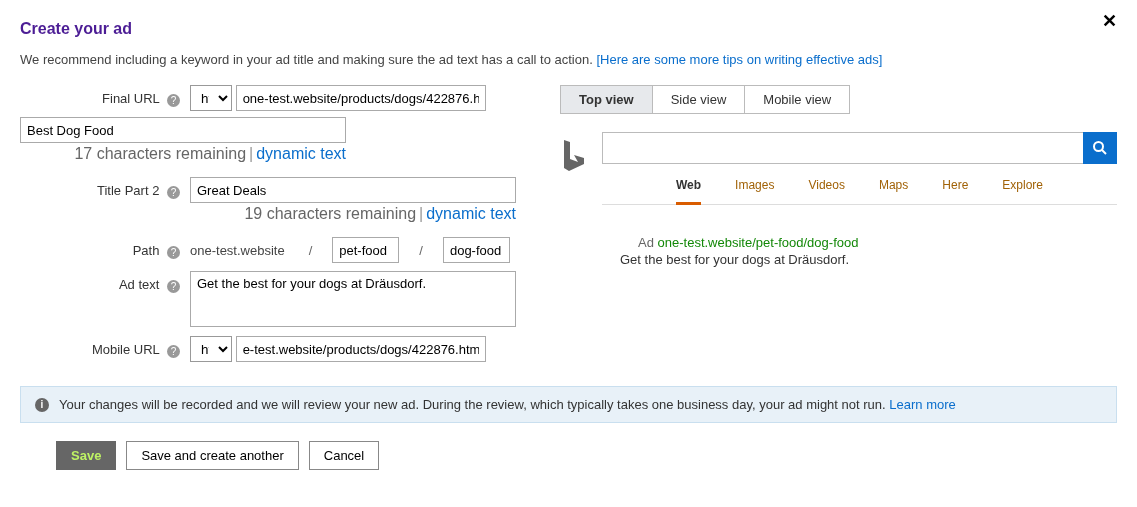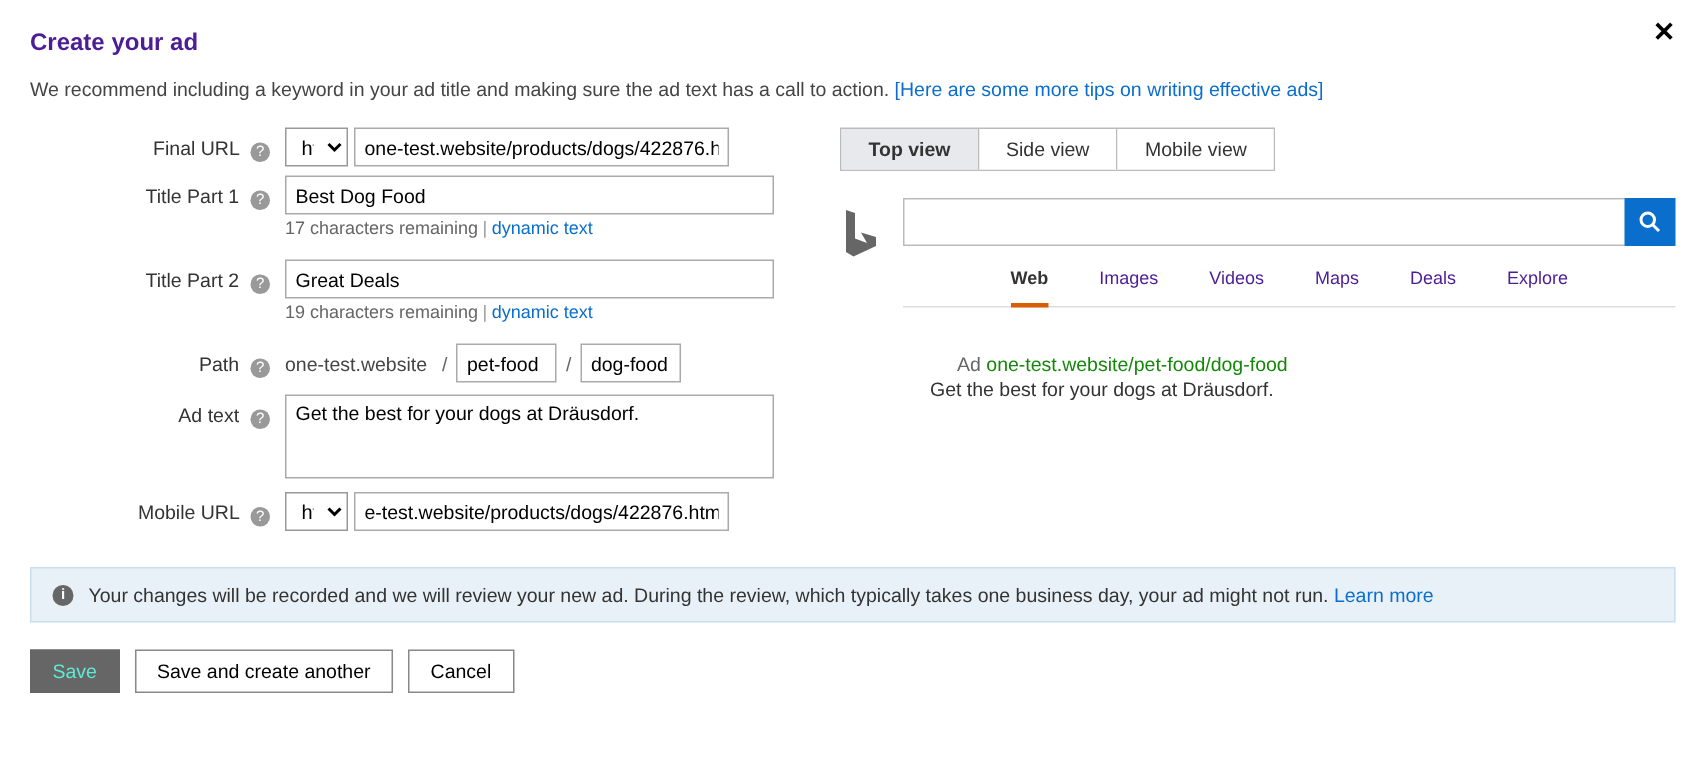--- a/index.html
+++ b/index.html
@@ -49,27 +49,27 @@
   input.text, textarea.text {
     border: 1px solid #aaa; background: #fff;
     font-family: inherit; font-size: 13px;
     padding: 4px 6px; height: 26px;
   }
   .url-field { width: 250px; }
   .wide-field { width: 326px; }
   textarea.text { height: 56px; resize: none; width: 326px; }
 
   .counter {
-    font-size: 12px; color: #666;
+    text-align: right; font-size: 16px; color: #666;
     width: 326px; margin-top: 2px; margin-bottom: 8px;
   }
   .counter a { color: #0A6ECC; text-decoration: none; }
   .counter .sep { color: #999; padding: 0 3px; }
 
-  .path-row { display: flex; align-items: center; gap: 6px; }
+  .path-row { display: flex; align-items: center; gap: 20px; }
   .path-domain { color: #444; padding-right: 4px; }
   .path-slash { color: #666; }
   .path-input { width: 67px; }
 
   
   .view-tabs {
     display: flex; border: 1px solid #bbb; width: fit-content;
     margin-bottom: 18px;
     align-items: flex-end;
   }
@@ -88,21 +88,21 @@
   .search-input {
     flex: 1; height: 32px; border: 1px solid #bbb; border-right: none;
     padding: 0 8px;
   }
   .search-btn {
     width: 34px; height: 32px; background: #0A6ECC;
     display: flex; align-items: center; justify-content: center;
     cursor: pointer; color: #fff;
   }
   .serp-tabs { display: flex; gap: 34px; border-bottom: 1px solid #ddd; padding-bottom:0; margin-bottom: 30px; justify-content: center; }
-  .serp-tab { font-size: 12px; color: #4c1d95; cursor: pointer; padding-bottom: 10px; }
+  .serp-tab { font-size: 12px; color: #a16207; cursor: pointer; padding-bottom: 10px; }
   .serp-tab.active {
     color: #333; font-weight: 600; border-bottom: 3px solid #d95c00;
     margin-bottom: -1px;
   }
 
   .ad-preview { margin-left: 0px; padding-left: 60px; }
   .ad-title { color: #0A6ECC; font-size: 17px; margin-bottom: 2px; }
   .ad-url-line { font-size: 13px; margin-bottom: 2px; }
   .ad-url-line .ad-label { color: #666; margin-left: 18px; }
   .ad-url-line .ad-url { color: #138808; }
@@ -119,21 +119,21 @@
     background: #666; color: #fff; font-size: 10px; font-weight: bold;
     line-height: 14px; text-align: center;
   }
   .notice a { color: #0A6ECC; text-decoration: none; }
 
   .actions { display: flex; gap: 10px; }
   .btn {
     padding: 6px 14px; font-size: 13px; cursor: pointer;
     border: 1px solid #888; background: #fff;
   }
-  .btn.primary { background: #666; color: #5eead4; border-color: #666; font-weight: 400; }
+  .btn.primary { background: #666; color: #bef264; border-color: #666; font-weight: 700; margin-left: 36px; }
 </style>
 </head>
 <body>
 
 <div class="dialog">
   <div class="close-x">✕</div>
 
   <h2>Create your ad</h2>
 
   <div class="intro">
@@ -149,24 +149,20 @@
           <span>Final URL</span>
           <span class="help-icon">?</span>
         </div>
         <div class="field-col">
           <select class="proto" id="proto1"><option>http://</option><option>https://</option></select>
           <input class="text url-field" value="one-test.website/products/dogs/422876.ht" style="">
         </div>
       </div>
 
       <div class="form-row">
-        <div class="label-col">
-          <span>Title Part 1</span>
-          <span class="help-icon">?</span>
-        </div>
         <div class="field-col">
           <input class="text wide-field" value="Best Dog Food" style="">
           <div class="counter">
             <span>17 characters remaining</span><span class="sep">|</span><a href="#">dynamic text</a>
           </div>
         </div>
       </div>
 
       <div class="form-row">
         <div class="label-col">
@@ -241,21 +237,21 @@
                   <circle cx="6.5" cy="6.5" r="4.5" stroke="#fff" stroke-width="2" fill="none"></circle>
                   <line x1="10" y1="10" x2="14" y2="14" stroke="#fff" stroke-width="2"></line>
                 </svg>
             </div>
           </div>
           <div class="serp-tabs" id="serp-tabs">
               <div class="serp-tab active">Web</div>
               <div class="serp-tab">Images</div>
               <div class="serp-tab">Videos</div>
               <div class="serp-tab">Maps</div>
-              <div class="serp-tab">Deals</div>
+              <div class="serp-tab">Here</div>
               <div class="serp-tab">Explore</div>
             </div>
         </div>
       </div>
 
       <div class="ad-preview">
         <div class="ad-url-line">
           <span class="ad-label">Ad</span>
           <span class="ad-url">one-test.website/pet-food/dog-food</span>
         </div>

